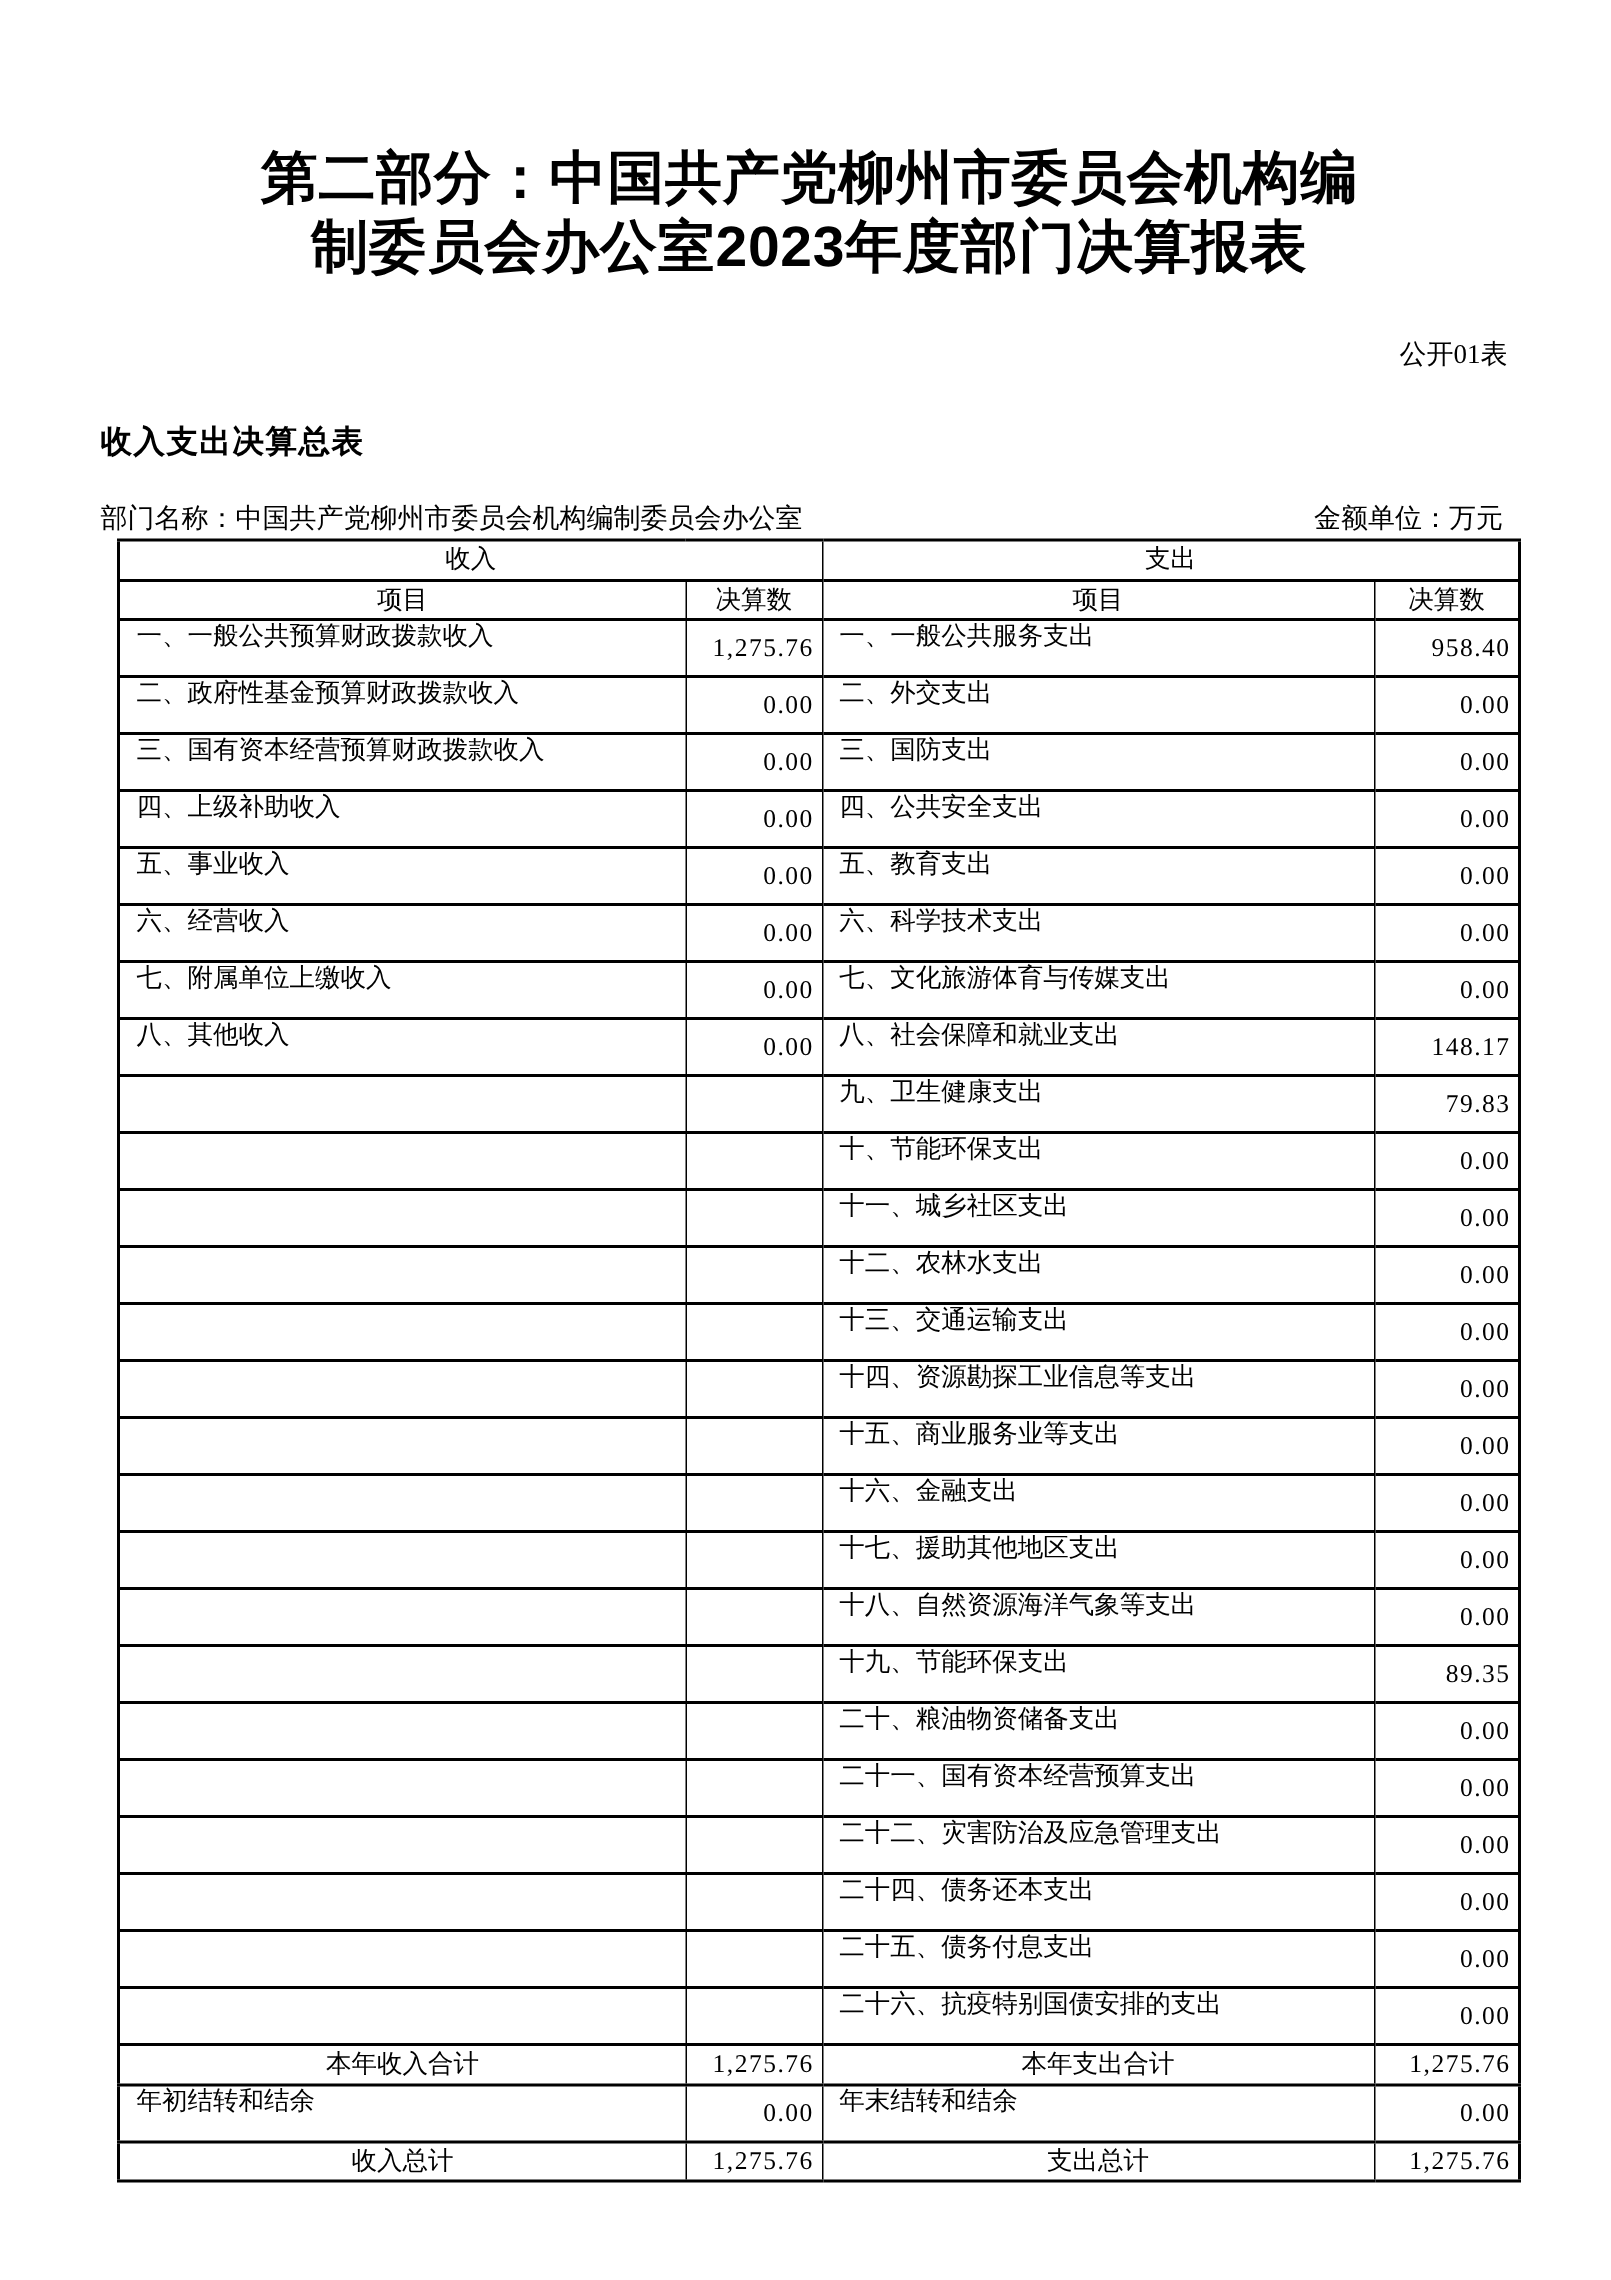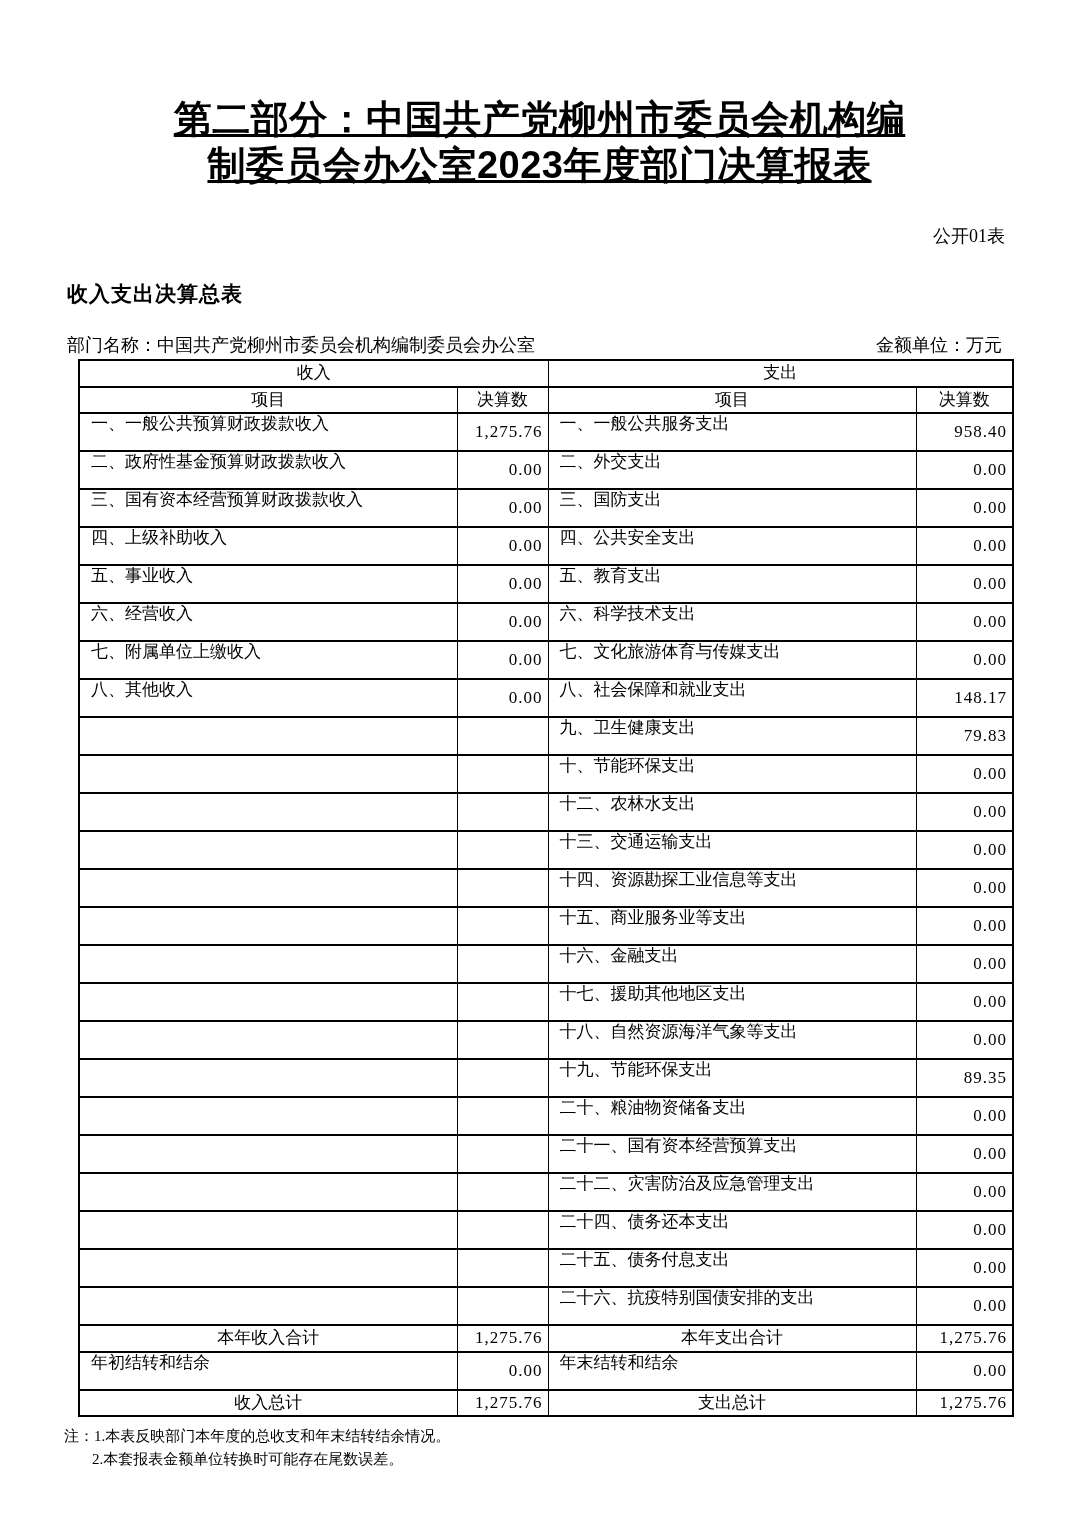--- a/index.html
+++ b/index.html
@@ -20,21 +20,20 @@
     width: 945px;
   }
   .doc-title {
     margin-top: 96px;
     text-align: center;
     font-family: "Liberation Sans", "DejaVu Sans", sans-serif;
     font-weight: bold;
     font-size: 38px;
     line-height: 46px;
     letter-spacing: 0.5px;
-    text-decoration: underline;
   }
   .table-code {
     margin-top: 36px;
     text-align: right;
     padding-right: 7px;
     font-size: 18px;
     line-height: 24px;
   }
   .table-title {
     margin-top: 32px;
@@ -186,20 +185,26 @@
           </tr>
           <tr>
             <td class="item-cell"></td>
             <td class="amount-cell"></td>
             <td class="item-cell">十、节能环保支出</td>
             <td class="amount-cell">0.00</td>
           </tr>
           <tr>
             <td class="item-cell"></td>
             <td class="amount-cell"></td>
+            <td class="item-cell">十一、城乡社区支出</td>
+            <td class="amount-cell">0.00</td>
+          </tr>
+          <tr>
+            <td class="item-cell"></td>
+            <td class="amount-cell"></td>
             <td class="item-cell">十二、农林水支出</td>
             <td class="amount-cell">0.00</td>
           </tr>
           <tr>
             <td class="item-cell"></td>
             <td class="amount-cell"></td>
             <td class="item-cell">十三、交通运输支出</td>
             <td class="amount-cell">0.00</td>
           </tr>
           <tr>
@@ -288,20 +293,16 @@
           </tr>
           <tr>
             <td class="item-cell total-cell">收入总计</td>
             <td class="amount-cell">1,275.76</td>
             <td class="item-cell total-cell">支出总计</td>
             <td class="amount-cell">1,275.76</td>
           </tr>
         </tbody>
     </table>
 
-    <div class="notes">
-      <div class="note-line1">注：1.本表反映部门本年度的总收支和年末结转结余情况。</div>
-      <div class="note-line2">2.本套报表金额单位转换时可能存在尾数误差。</div>
-    </div>
 
   </div>
 
 </div>
 
 </body></html>

